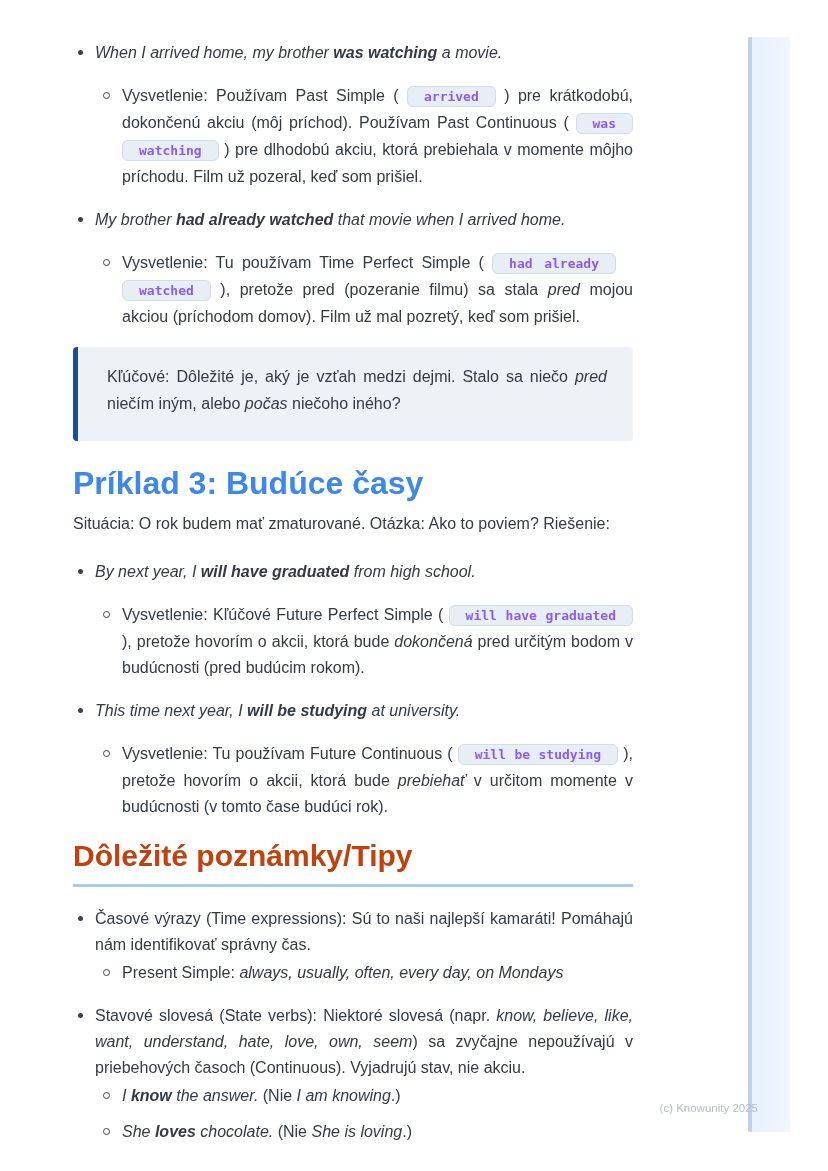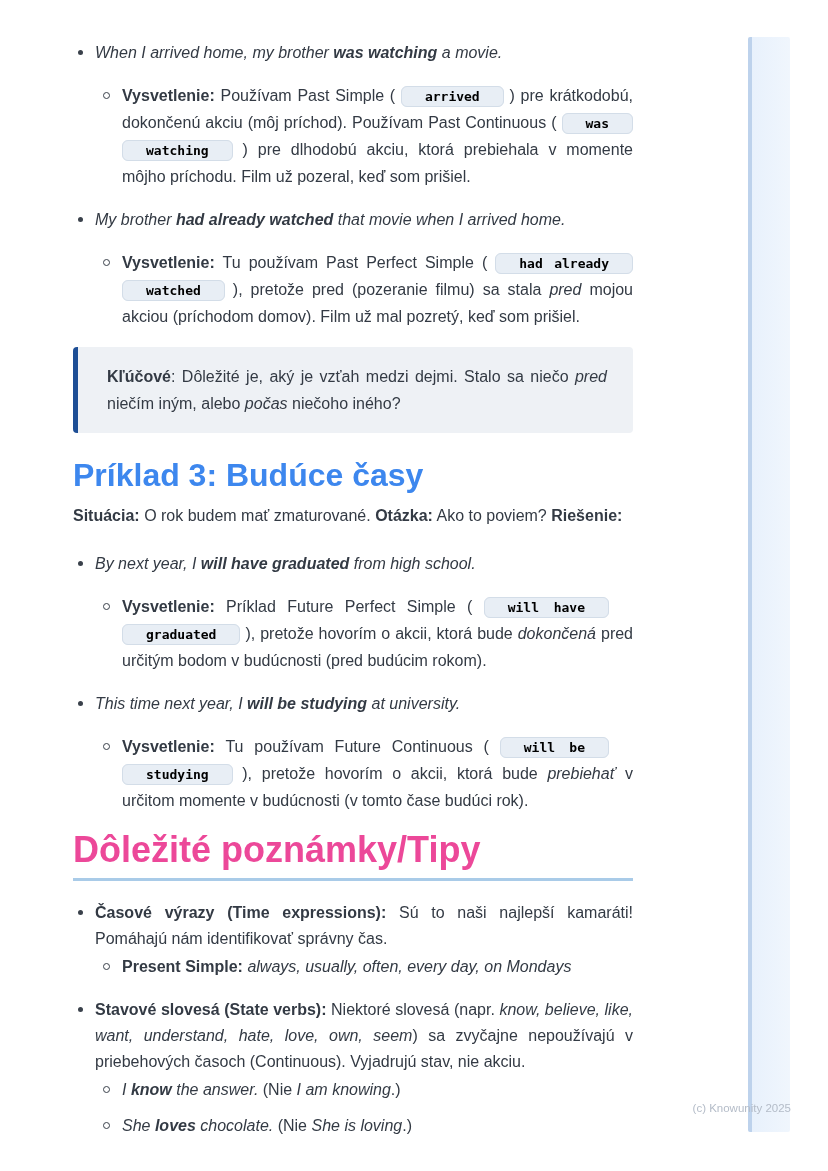--- a/index.html
+++ b/index.html
@@ -35,59 +35,59 @@
   .sub-list > li { position: relative; padding-left: 27px; margin-bottom: 16px; }
   .sub-list > li:last-child { margin-bottom: 0; }
   .marker-circle {
     position: absolute; left: 8px; top: 9px;
     width: 5px; height: 5px; border: 1.5px solid #3a414b; border-radius: 50%;
     background: transparent;
   }
 
   .rich { text-align: justify; }
   .seg-p  { }
-  .seg-b  { font-weight: 700; margin-top: 11px; }
+  .seg-b  { font-weight: 400; margin-top: 11px; }
   .seg-i  { font-style: italic; margin-top: 32px; }
   .seg-bi { font-weight: 700; font-style: italic; }
   .seg-code {
     font-family: "DejaVu Sans Mono", "Liberation Mono", monospace;
     font-weight: 700;
     font-size: 13px;
-    color: #000000;
+    color: #8b5cf6;
     background: #e8eef5;
     border: 1px solid #d3dde8;
     border-radius: 6px;
-    padding: 2px 23px;
+    padding: 2px 16px;
     white-space: normal;
     -webkit-box-decoration-break: clone;
     box-decoration-break: clone;
   }
 
   .callout {
     background: #eef1f5;
     border-left: 5px solid #1d4e95;
     border-radius: 4px;
-    padding: 16px 26px 16px 29px;
+    padding: 16px 26px 24px 29px;
     margin: 16px 0 27px 0;
   }
   .callout .rich { line-height: 27px; }
 
   .h2 {
     color: #3d87ee;
     font-size: 32px;
     line-height: 30px;
     font-weight: 700;
     margin: 0 0 13px 0;
     text-align: left;
   }
   .intro { margin: 0 0 22px 0; }
 
   .h1 {
-    color: #ec4899;
-    font-size: 36px;
+    color: #c2410c;
+    font-size: 30px;
     line-height: 37px;
     font-weight: 700;
     margin: 12px 0 0 0;
     text-align: left;
   }
   .divider {
     height: 3px;
     background: #a9cbe8;
     border: none;
     margin: 10px 0 19px 0;
@@ -103,21 +103,21 @@
     width: 42px;
     height: 1095px;
     border-radius: 2px;
     background: linear-gradient(to right, #bdd2ec 0px, #bdd2ec 4px, #e8f1fc 4px, #f0f6fd 100%);
     z-index: 1;
   }
 
   .footer {
     position: absolute;
     top: 1101px;
-    right: 37px;
+    right: 70px;
     font-size: 11.5px;
     line-height: 14px;
     color: #b4bcc8;
     z-index: 2;
   }
 </style>
 </head>
 <body>
 
 <div class="page">
@@ -133,42 +133,42 @@
             <div class="rich"><span class="seg-b">Vysvetlenie:</span><span class="seg-p"> Používam Past Simple ( </span><span class="seg-code">arrived</span><span class="seg-p"> ) pre krátkodobú, dokončenú akciu (môj príchod). Používam Past Continuous ( </span><span class="seg-code">was watching</span><span class="seg-p"> ) pre dlhodobú akciu, ktorá prebiehala v momente môjho príchodu. Film už pozeral, keď som prišiel.</span></div>
           </li>
         </ul>
       </li>
       <li class="li-main">
         <span class="marker-disc"></span>
         <div class="rich"><span class="seg-i">My brother </span><span class="seg-bi">had already watched</span><span class="seg-i"> that movie when I arrived home.</span></div>
         <ul class="sub-list">
           <li>
             <span class="marker-circle"></span>
-            <div class="rich"><span class="seg-b">Vysvetlenie:</span><span class="seg-p"> Tu používam Past Perfect Simple ( </span><span class="seg-code">had already watched</span><span class="seg-p"> ), pretože pred (pozeranie filmu) sa stala </span><span class="seg-i">pred</span><span class="seg-p"> mojou akciou (príchodom domov). Film už mal pozretý, keď som prišiel.</span></div>
+            <div class="rich"><span class="seg-b">Vysvetlenie:</span><span class="seg-p"> Tu používam Time Perfect Simple ( </span><span class="seg-code">had already watched</span><span class="seg-p"> ), pretože pred (pozeranie filmu) sa stala </span><span class="seg-i">pred</span><span class="seg-p"> mojou akciou (príchodom domov). Film už mal pozretý, keď som prišiel.</span></div>
           </li>
         </ul>
       </li>
     </ul>
 
     <div class="callout">
       <div class="rich"><span class="seg-b">Kľúčové</span><span class="seg-p">: Dôležité je, aký je vzťah medzi dejmi. Stalo sa niečo </span><span class="seg-i">pred</span><span class="seg-p"> niečím iným, alebo </span><span class="seg-i">počas</span><span class="seg-p"> niečoho iného?</span></div>
     </div>
 
     <h2 class="h2">Príklad 3: Budúce časy</h2>
 
     <p class="rich intro"><span class="seg-b">Situácia:</span><span class="seg-p"> O rok budem mať zmaturované. </span><span class="seg-b">Otázka:</span><span class="seg-p"> Ako to poviem? </span><span class="seg-b">Riešenie:</span></p>
 
     <ul class="main-list">
       <li class="li-main">
         <span class="marker-disc"></span>
         <div class="rich"><span class="seg-i">By next year, I </span><span class="seg-bi">will have graduated</span><span class="seg-i"> from high school.</span></div>
         <ul class="sub-list">
           <li>
             <span class="marker-circle"></span>
-            <div class="rich"><span class="seg-b">Vysvetlenie:</span><span class="seg-p"> Príklad Future Perfect Simple ( </span><span class="seg-code">will have graduated</span><span class="seg-p"> ), pretože hovorím o akcii, ktorá bude </span><span class="seg-i">dokončená</span><span class="seg-p"> pred určitým bodom v budúcnosti (pred budúcim rokom).</span></div>
+            <div class="rich"><span class="seg-b">Vysvetlenie:</span><span class="seg-p"> Kľúčové Future Perfect Simple ( </span><span class="seg-code">will have graduated</span><span class="seg-p"> ), pretože hovorím o akcii, ktorá bude </span><span class="seg-i">dokončená</span><span class="seg-p"> pred určitým bodom v budúcnosti (pred budúcim rokom).</span></div>
           </li>
         </ul>
       </li>
       <li class="li-main">
         <span class="marker-disc"></span>
         <div class="rich"><span class="seg-i">This time next year, I </span><span class="seg-bi">will be studying</span><span class="seg-i"> at university.</span></div>
         <ul class="sub-list">
           <li>
             <span class="marker-circle"></span>
             <div class="rich"><span class="seg-b">Vysvetlenie:</span><span class="seg-p"> Tu používam Future Continuous ( </span><span class="seg-code">will be studying</span><span class="seg-p"> ), pretože hovorím o akcii, ktorá bude </span><span class="seg-i">prebiehať</span><span class="seg-p"> v určitom momente v budúcnosti (v tomto čase budúci rok).</span></div>

